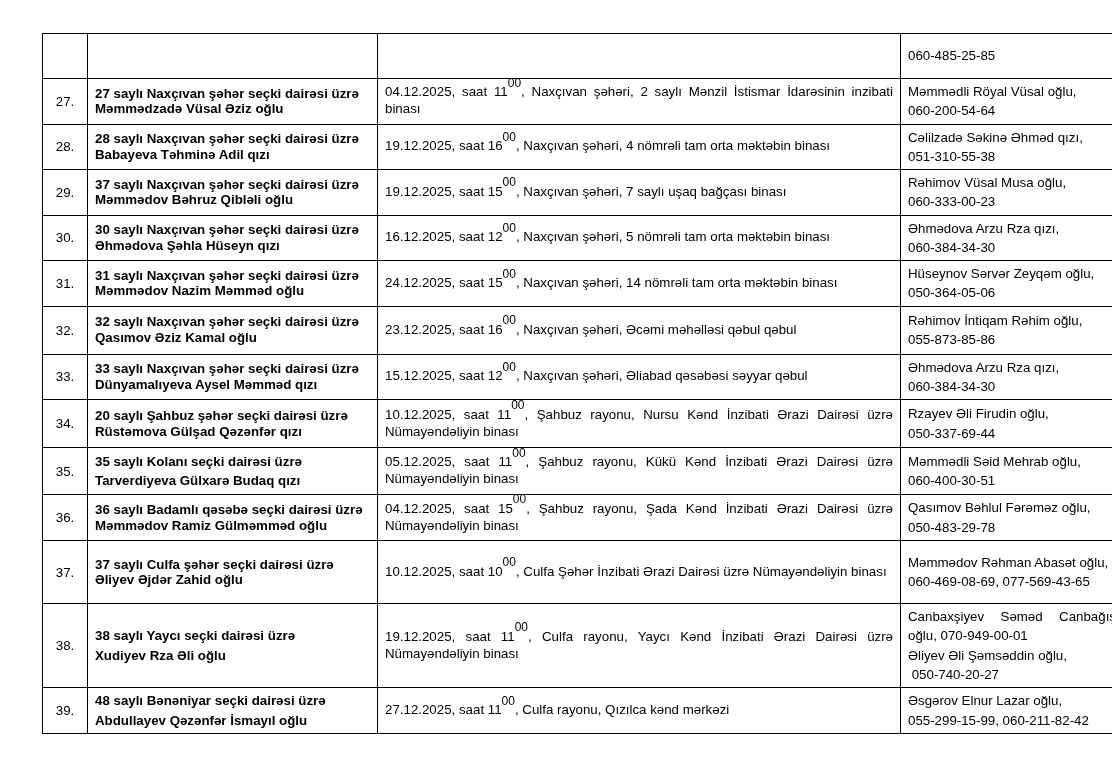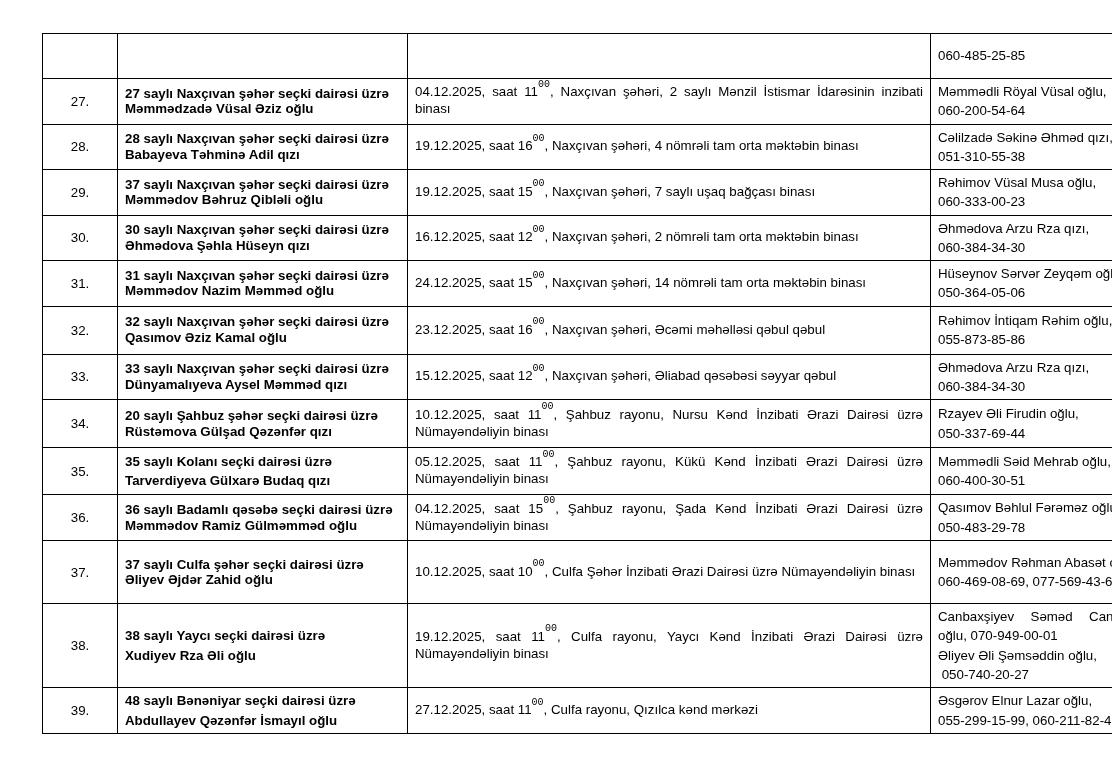--- a/index.html
+++ b/index.html
@@ -28,21 +28,21 @@
     font-size: 13.3px;
   }
   table.schedule td {
     border: 1px solid #000000;
     vertical-align: middle;
     overflow: hidden;
   }
   td.c1 {
     width: 40px;
     text-align: center;
-    padding: 2px 17px;
+    padding: 2px 2px;
   }
   td.c2 {
     width: 276px;
     text-align: left;
     white-space: pre-line;
     line-height: 1.18;
     padding: 3px 6px 3px 7px;
     font-weight: bold;
   }
   tr.spaced td.c2 {
@@ -56,26 +56,25 @@
   }
   td.c4 {
     width: 208px;
     text-align: justify;
     white-space: pre-line;
     line-height: 1.45;
     padding: 3px 7px;
     vertical-align: top;
   }
   td.c3 sup {
-    font-size: 10px;
+    font-size: 12px;
     line-height: 0;
     position: relative;
     top: -4px;
     letter-spacing: 0;
-    font-family: Liberation Mono, monospace;
   }
   
   tr:nth-child(1)  { height: 45px; }
   tr:nth-child(2)  { height: 45px; }
   tr:nth-child(3)  { height: 45px; }
   tr:nth-child(4)  { height: 44px; }
   tr:nth-child(5)  { height: 45px; }
   tr:nth-child(6)  { height: 45px; }
   tr:nth-child(7)  { height: 48px; }
   tr:nth-child(8)  { height: 45px; }
@@ -123,21 +122,21 @@
 Məmmədov Bəhruz Qibləli oğlu</td>
     <td class="c3"><span>19.12.2025, saat 15</span><sup>00</sup><span>, Naxçıvan şəhəri, 7 saylı uşaq bağçası binası</span></td>
     <td class="c4">Rəhimov Vüsal Musa oğlu,
 060-333-00-23</td>
   </tr>
 
   <tr>
     <td class="c1">30.</td>
     <td class="c2">30 saylı Naxçıvan şəhər seçki dairəsi üzrə
 Əhmədova Şəhla Hüseyn qızı</td>
-    <td class="c3"><span>16.12.2025, saat 12</span><sup>00</sup><span>, Naxçıvan şəhəri, 2 nömrəli tam orta məktəbin binası</span></td>
+    <td class="c3"><span>16.12.2025, saat 12</span><sup>00</sup><span>, Naxçıvan şəhəri, 5 nömrəli tam orta məktəbin binası</span></td>
     <td class="c4">Əhmədova Arzu Rza qızı,
 060-384-34-30</td>
   </tr>
 
   <tr>
     <td class="c1">31.</td>
     <td class="c2">31 saylı Naxçıvan şəhər seçki dairəsi üzrə
 Məmmədov Nazim Məmməd oğlu</td>
     <td class="c3"><span>24.12.2025, saat 15</span><sup>00</sup><span>, Naxçıvan şəhəri, 14 nömrəli tam orta məktəbin binası</span></td>
     <td class="c4">Hüseynov Sərvər Zeyqəm oğlu,

